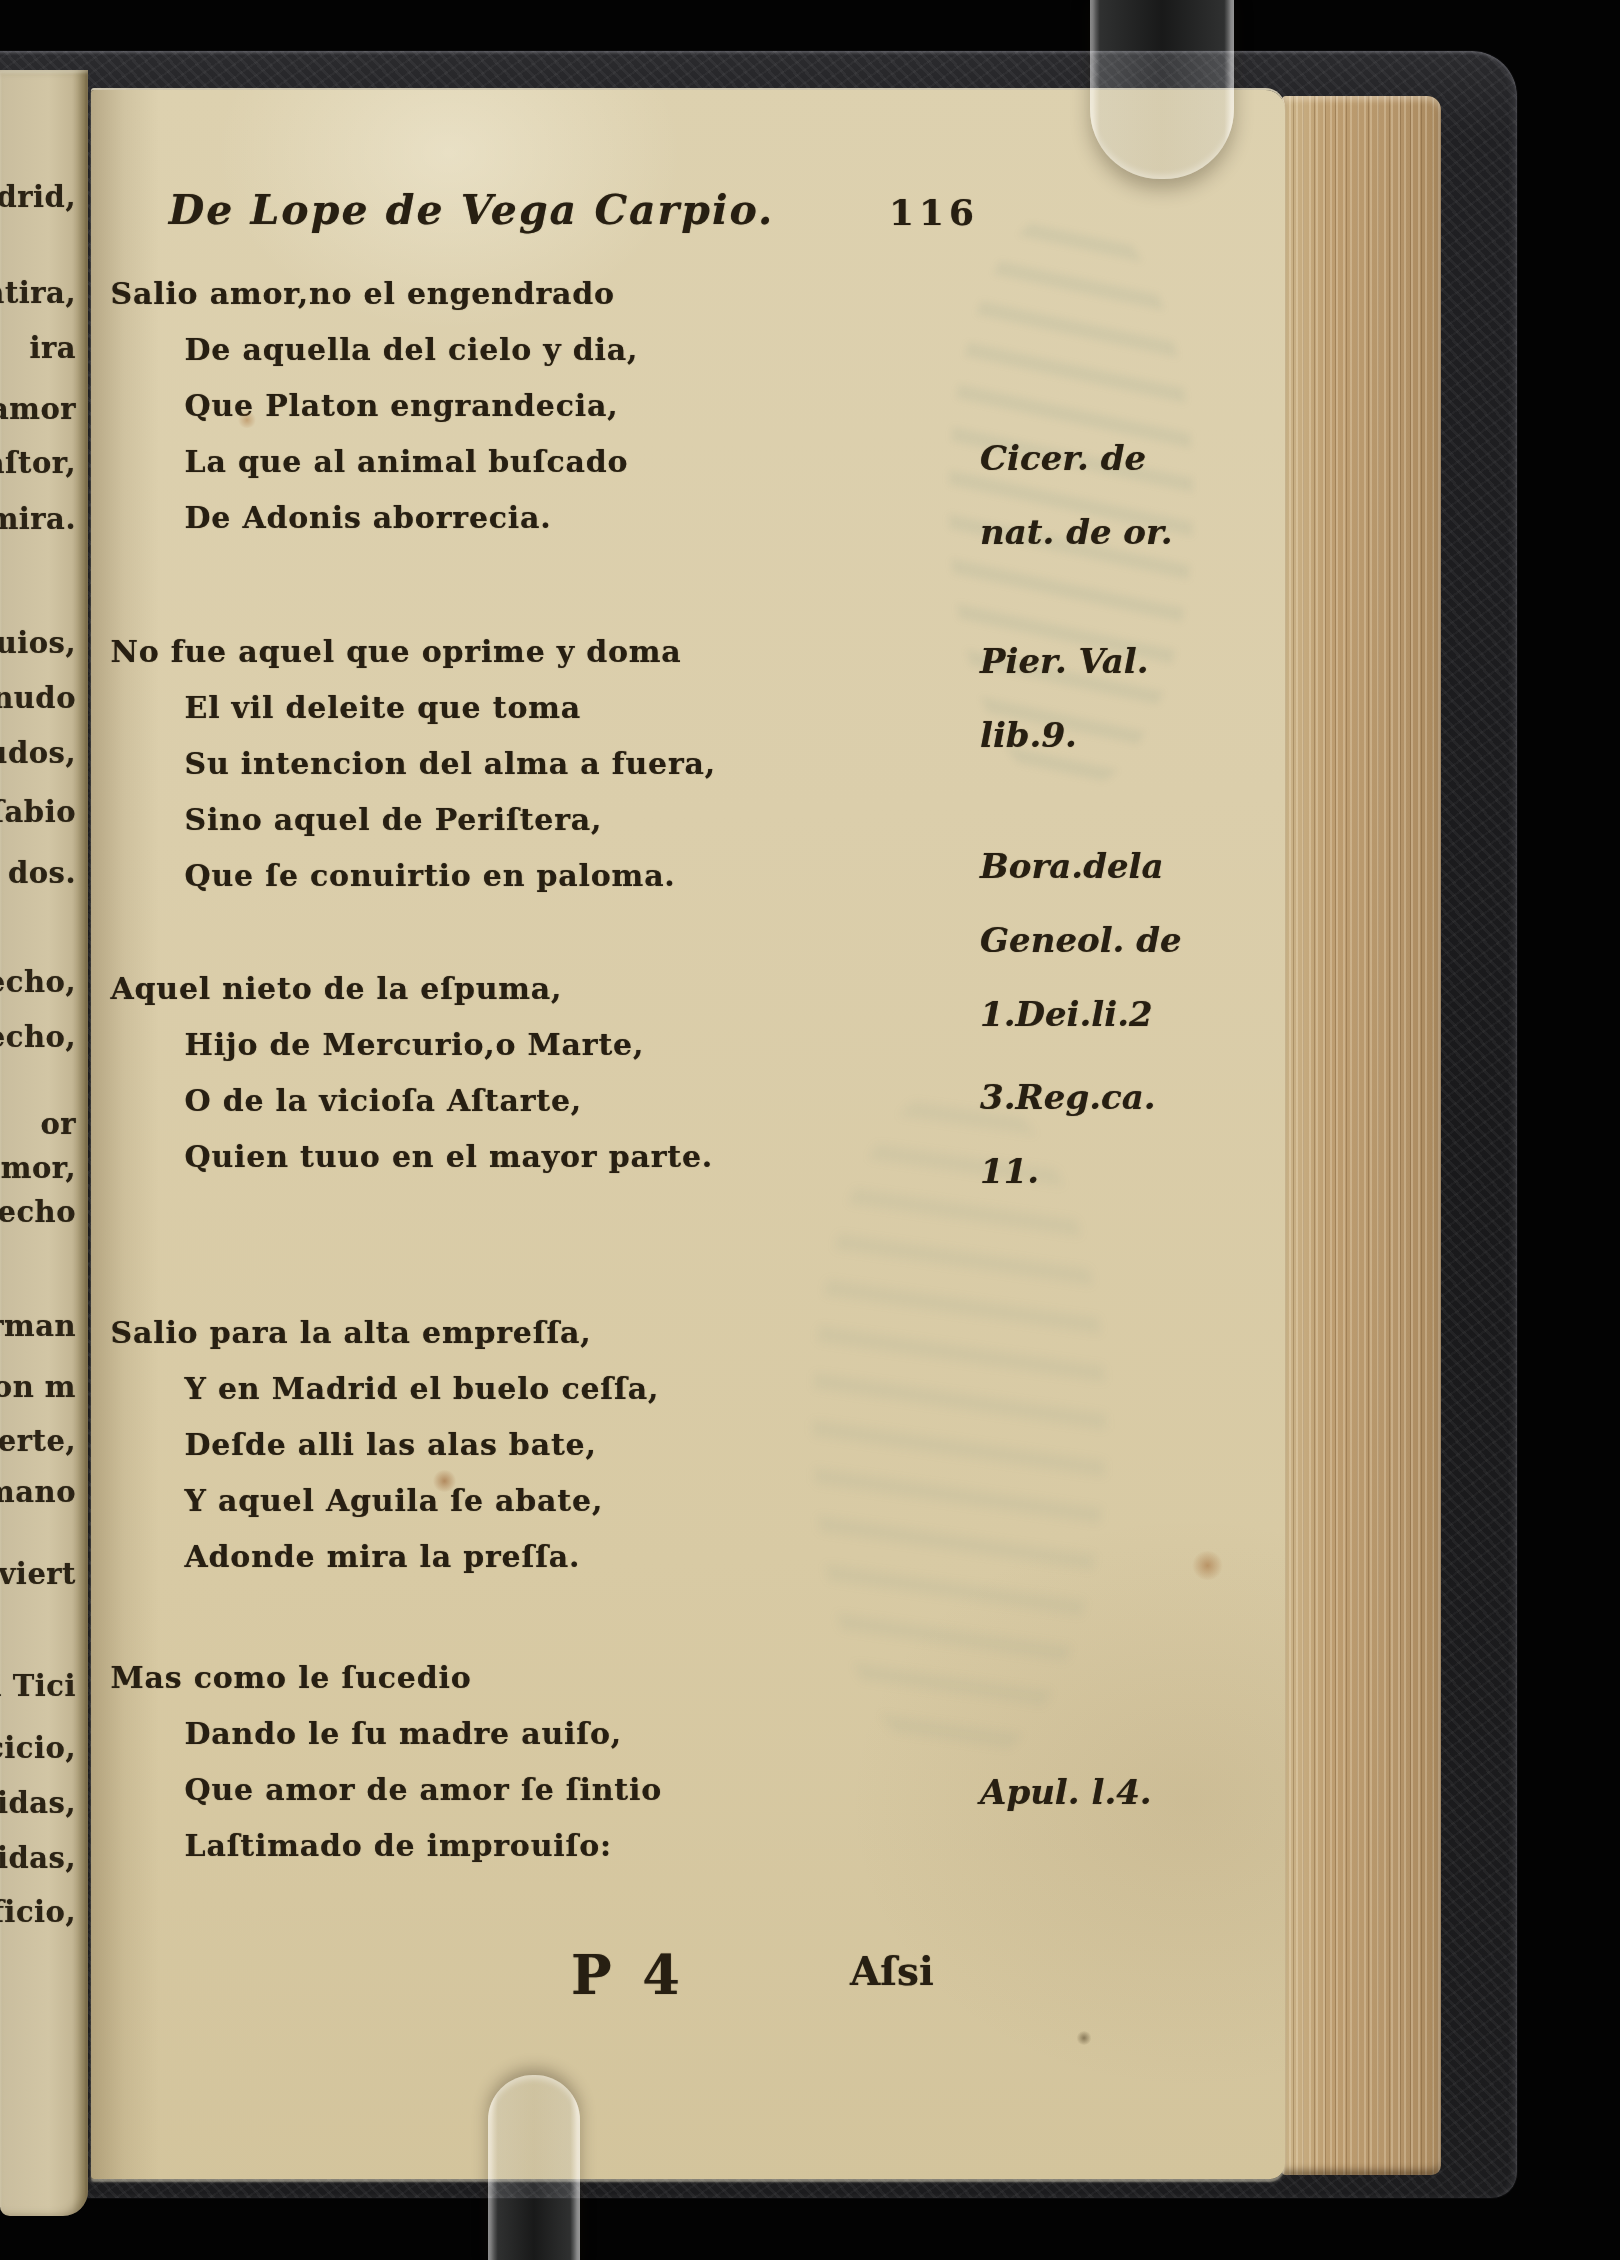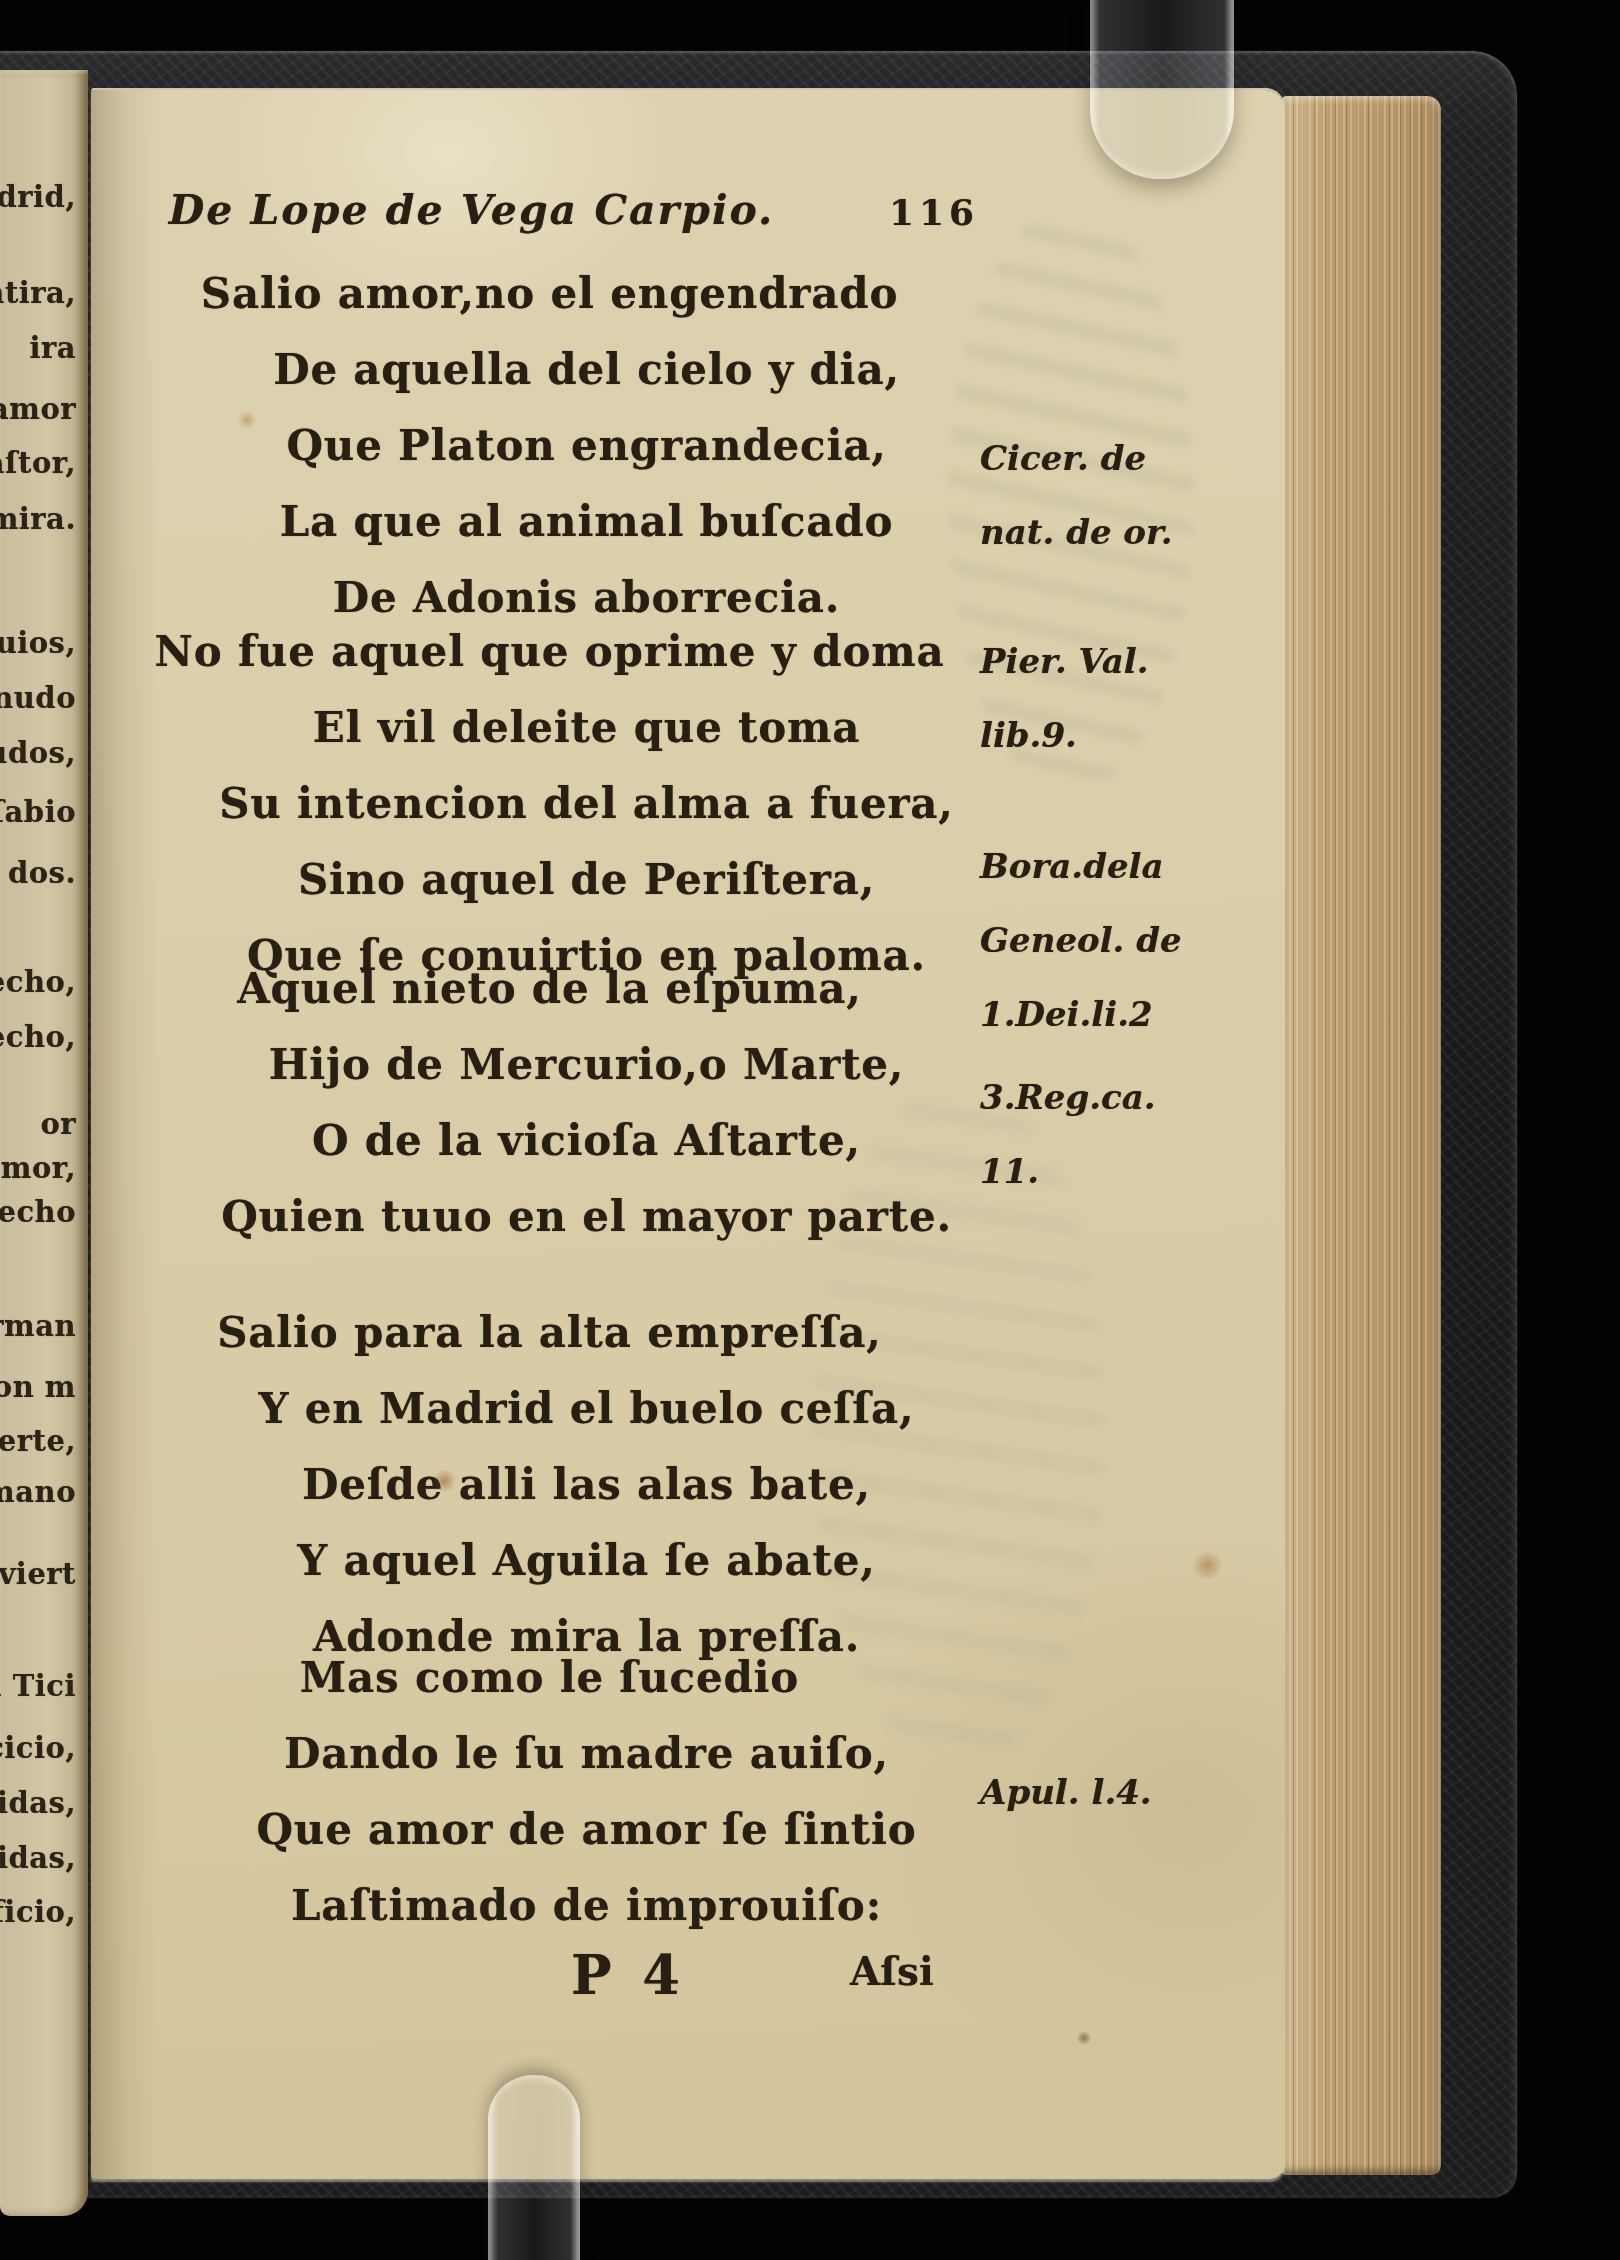--- a/index.html
+++ b/index.html
@@ -44,22 +44,22 @@
     border-radius:2.9px 19.5px 15.6px 2.9px;
     box-shadow:0 -2px 0 rgba(235,226,198,0.85), 0 2.9px 2px rgba(240,232,205,0.5);}
   .main-page .line,.main-page .title,.main-page .pagenum,.main-page .sig,.main-page .catchword{
     color:#271f12;text-shadow:0 0 1px rgba(40,30,12,0.6);}
 
   .title{position:absolute;left:49px;top:96px;width:663px;text-align:center;
     font-style:italic;font-weight:700;font-size:41px;letter-spacing:2px;white-space:nowrap;}
   .pagenum{position:absolute;left:798px;top:101px;font-weight:700;font-size:36px;letter-spacing:4.9px;}
 
   .stanza{position:absolute;left:19.5px;width:878px;}
-  .stanza .line{font-size:42px;font-weight:700;line-height:56px;white-space:nowrap;letter-spacing:0.8px;text-align:center;}
-  .stanza .line.indent{padding-left:74px;margin-top:20px;}
+  .stanza .line{font-size:30px;font-weight:700;line-height:56px;white-space:nowrap;letter-spacing:0.8px;}
+  .stanza .line.indent{padding-left:74px;}
 
   .note{position:absolute;left:889px;width:293px;font-style:italic;font-weight:700;
     font-size:34px;line-height:51px;color:#2a2214;text-shadow:0 0 1px rgba(40,30,12,0.55);}
   .note .line{white-space:nowrap;margin-top:23px;}
 
   .sig{position:absolute;left:480px;top:1853px;font-size:54px;font-weight:700;letter-spacing:5.9px;}
   .catchword{position:absolute;left:759px;top:1851px;font-size:39px;font-weight:700;margin-top:7px;}
 
   
   .ghost{position:absolute;border-radius:50%;pointer-events:none;}

